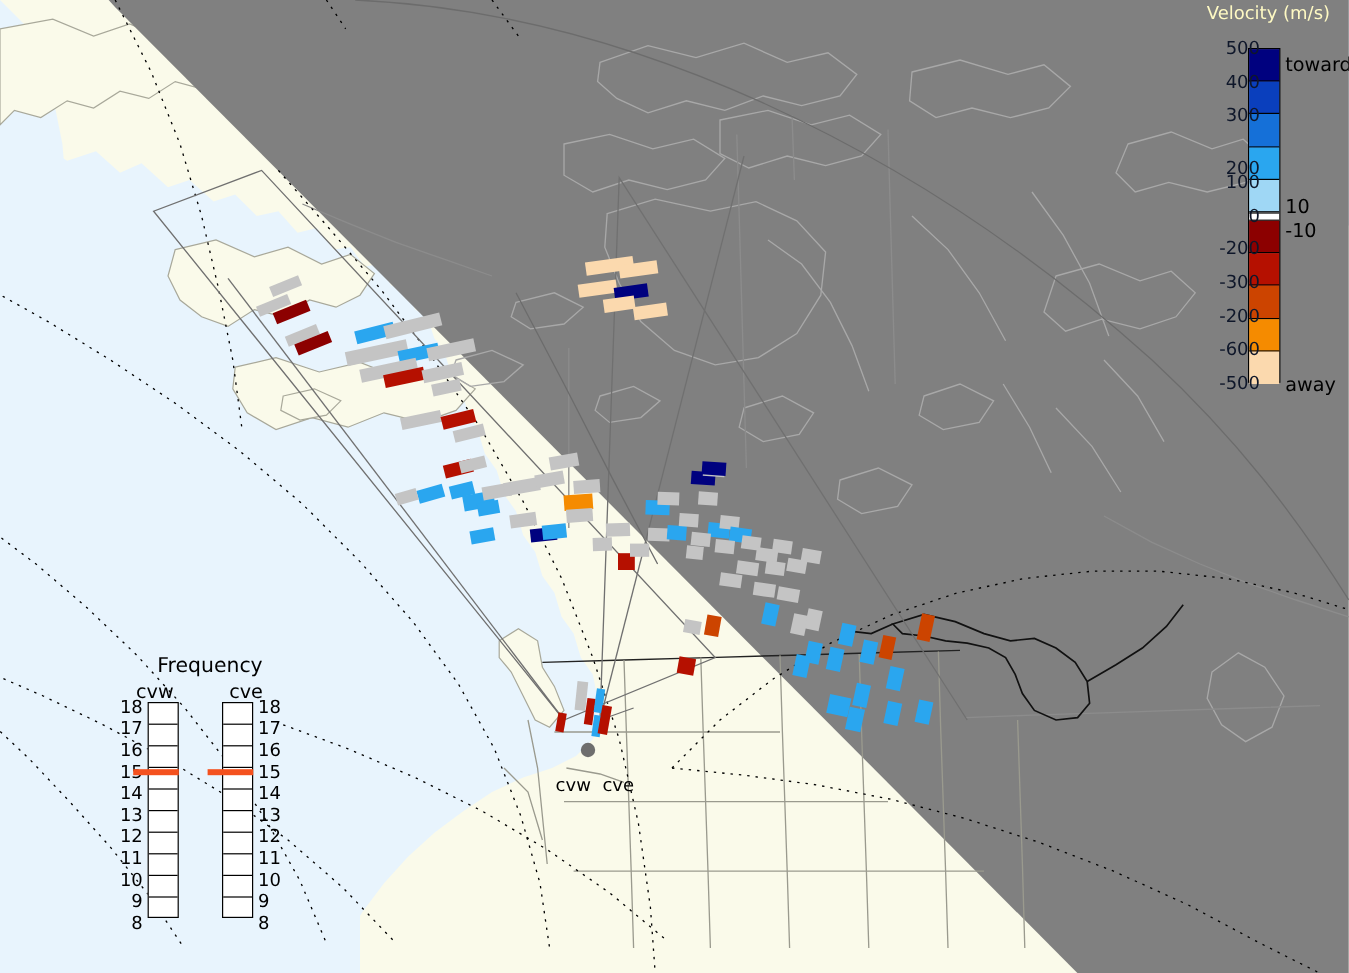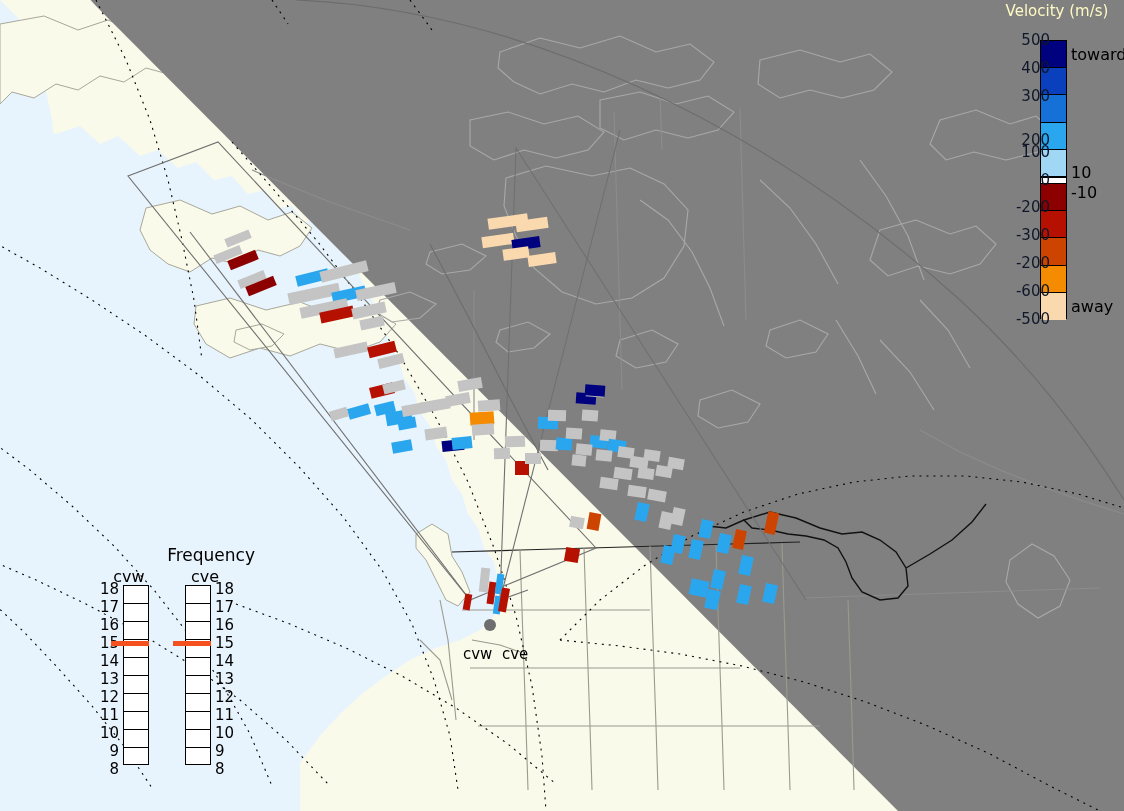--- a/index.html
+++ b/index.html
@@ -24,21 +24,21 @@
   #cbar .seg{width:100%;box-sizing:border-box;border-bottom:1px solid #000;}
   #cbar .seg:last-child{border-bottom:none;}
   #cbar .zero{height:5px;background:#ffffff;border-top:1px solid #000;border-bottom:1px solid #000;}
   .cb-tick{position:absolute;right:74px;font-size:15px;color:#0f172a;
            text-align:right;white-space:nowrap;transform:translateY(-50%);}
   .cb-side{position:absolute;left:86px;font-size:16px;color:#000;
            white-space:nowrap;transform:translateY(-50%);}
 
   
   #freq{position:absolute;left:95px;top:545px;width:160px;height:235px;z-index:40;}
-  #freq-title{position:absolute;left:0;top:0;width:160px;text-align:right;
+  #freq-title{position:absolute;left:0;top:0;width:160px;text-align:center;
               font-size:17px;color:#000;}
   .freq-col{position:absolute;top:22px;width:64px;}
   .freq-col.w{left:2px;}
   .freq-col.e{left:78px;}
   .freq-head{width:100%;text-align:center;font-size:16px;color:#000;height:18px;}
   .freq-bar{position:relative;width:26px;height:180px;border:1px solid #000;
             background:#ffffff;box-sizing:border-box;}
   .freq-col.w .freq-bar{margin-left:26px;}
   .freq-col.e .freq-bar{margin-left:12px;}
   .freq-bar .cell{height:18px;border-bottom:1px solid #000;box-sizing:border-box;}
@@ -363,21 +363,21 @@
       <div class="cb-tick" style="top: 151.6px;">100</div>
       <div class="cb-tick" style="top: 179.5px;">0</div>
       <div class="cb-tick" style="top: 207.4px;">-200</div>
       <div class="cb-tick" style="top: 235.3px;">-300</div>
       <div class="cb-tick" style="top: 263.2px;">-200</div>
       <div class="cb-tick" style="top: 291.1px;">-600</div>
       <div class="cb-tick" style="top: 319px;">-500</div>
       <div class="cb-side" style="top: 54px;">toward</div>
       <div class="cb-side" style="top: 172px;">10</div>
       <div class="cb-side" style="top: 192px;">-10</div>
-      <div class="cb-side" style="top: 306px;">away</div>
+      <div class="cb-side" style="top: 320px;">away</div>
     </div>
 
   <div id="freq">
     <div id="freq-title">Frequency</div>
     <div class="freq-col w">
       <div class="freq-head">cvw</div>
       <div class="freq-bar">
           <div class="cell" style="height: 18px;"></div>
           <div class="cell" style="height: 18px;"></div>
           <div class="cell" style="height: 18px;"></div>

